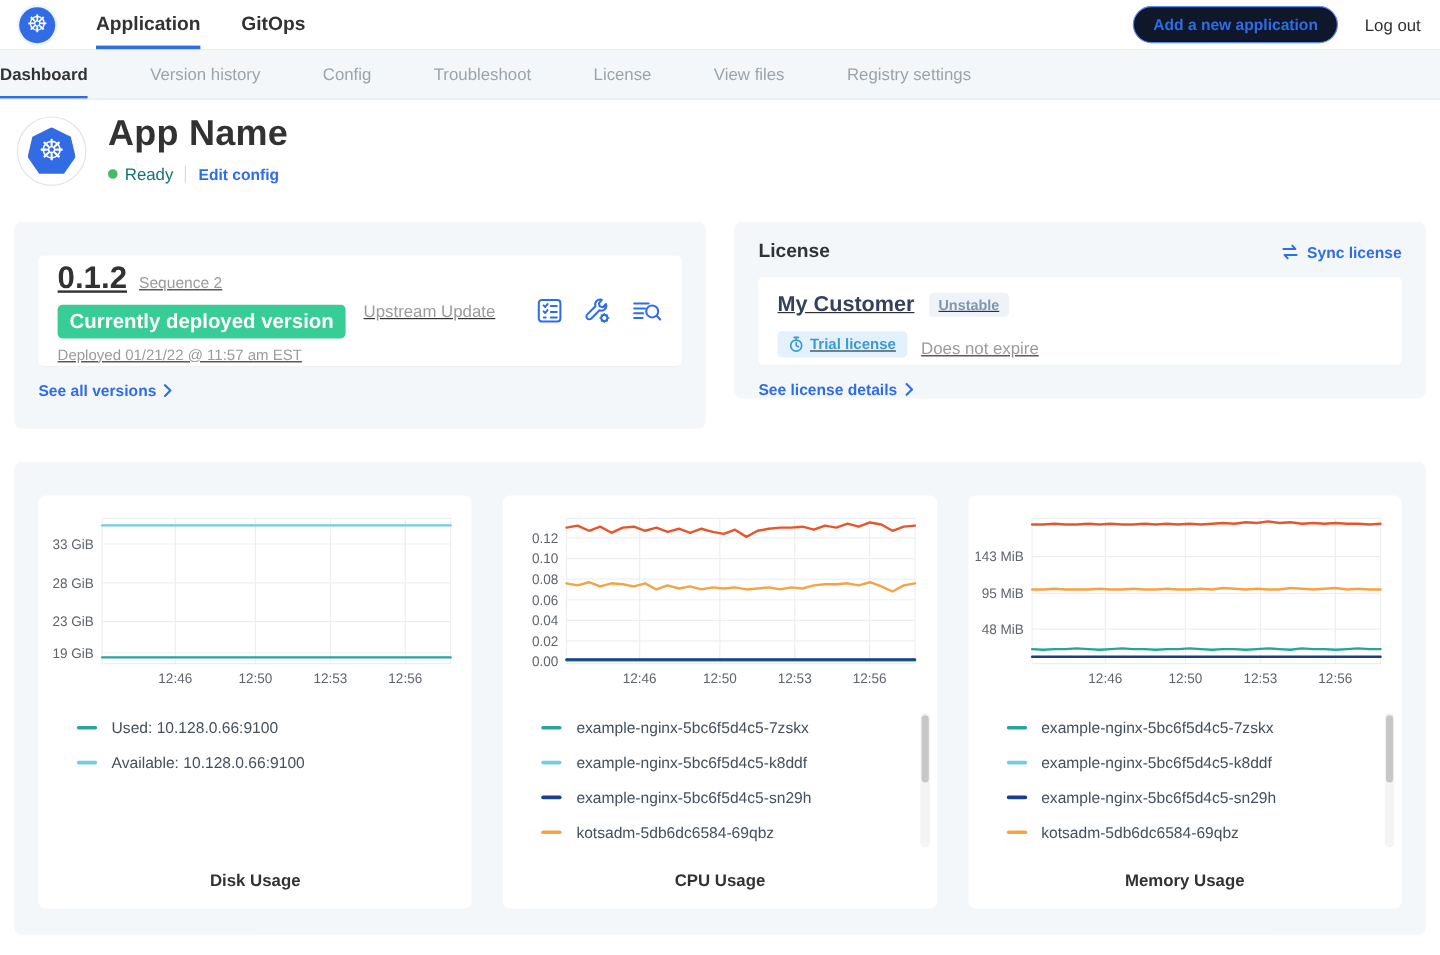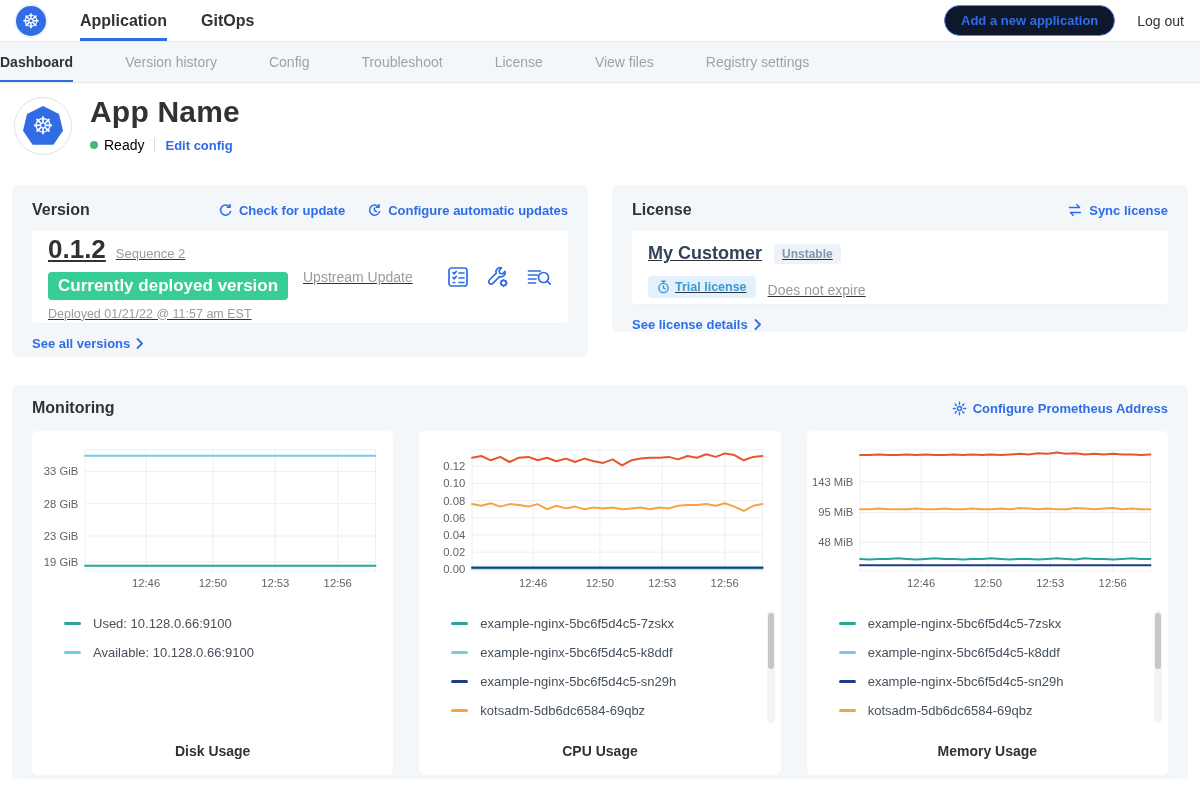--- a/index.html
+++ b/index.html
@@ -55,21 +55,21 @@
     margin-top:4px;
   }
   .heptagon {
     width:40px; height:40px; background:#326ce5; color:#fff;
     clip-path:polygon(50% 0%, 90% 20%, 100% 62%, 76% 97%, 24% 97%, 0% 62%, 10% 20%);
     display:flex; align-items:center; justify-content:center; font-size:24px; line-height:1;
   }
   .hero-text { margin-left:18px; padding-top:2px; }
   .app-name { font-size:30px; font-weight:800; letter-spacing:.2px; color:#323232; }
   .hero-sub { display:flex; align-items:center; gap:10px; margin-top:8px; }
-  .status { display:flex; align-items:center; gap:6px; font-size:14px; color:#000000; }
+  .status { display:flex; align-items:center; gap:6px; font-size:14px; color:#0f766e; }
   .dot { width:8px; height:8px; border-radius:50%; background:#44bb66; }
   .vdiv { width:1px; height:14px; background:#d6dbe0; }
 
   
   .cards-row { display:flex; gap:24px; padding:8px 12px 0 12px; align-items:flex-start; }
   .panel { background:#f4f7f9; border-radius:6px; padding:16px 20px; }
   .panel-version { width:576px; height:172px; }
   .panel-license { width:576px; height:147px; }
   .panel-head { display:flex; align-items:center; }
   .panel-title { font-size:16px; font-weight:800; color:#323232; }
@@ -165,40 +165,20 @@
         <span>Ready</span>
       </span>
       <span class="vdiv"></span>
       <span class="link">Edit config</span>
     </div>
   </div>
 </section>
 
 <div class="cards-row">
   <section class="panel panel-version">
-    <div class="panel-head">
-      <span class="panel-title">Version</span>
-      <span class="panel-links">
-        <span class="link icon-link">
-          <svg width="15" height="15" viewBox="0 0 16 16" fill="none" stroke="#2f6de6" stroke-width="1.7" stroke-linecap="round">
-            <path d="M13.3 9.2A5.4 5.4 0 1 1 12.5 4.4"></path>
-              <path d="M12.8 1.6v3h-3" stroke-linejoin="round"></path>
-          </svg>
-          <span>Check for update</span>
-        </span>
-        <span class="link icon-link">
-          <svg width="15" height="15" viewBox="0 0 16 16" fill="none" stroke="#2f6de6" stroke-width="1.6" stroke-linecap="round">
-            <path d="M13.3 9.2A5.4 5.4 0 1 1 12.5 4.4"></path>
-              <path d="M12.8 1.6v3h-3" stroke-linejoin="round"></path>
-              <path d="M8 5.2V8l2 1.2"></path>
-          </svg>
-          <span>Configure automatic updates</span>
-        </span>
-      </span>
-    </div>
     <div class="white-card version-card-body">
       <div class="ver-col">
         <div class="ver-line1">
           <span class="ver-number">0.1.2</span>
           <span class="ver-seq">Sequence 2</span>
         </div>
         <span class="green-badge">Currently deployed version</span>
         <div class="deployed-at">Deployed 01/21/22 @ 11:57 am EST</div>
       </div>
       <div class="ver-source">Upstream Update</div>
@@ -265,32 +245,20 @@
     <span class="link see-link">
       <span>See license details</span>
       <svg class="chev" width="8" height="11" viewBox="0 0 8 11" fill="none" stroke="#2f6de6" stroke-width="1.8" stroke-linecap="round" stroke-linejoin="round">
           <path d="M1.5 1l4.5 4.5L1.5 10"></path>
         </svg>
     </span>
   </section>
 </div>
 
 <section class="monitor-panel">
-  <div class="mon-head">
-    <span class="panel-title">Monitoring</span>
-    <span class="panel-links">
-      <span class="link icon-link">
-        <svg width="15" height="15" viewBox="0 0 16 16" fill="none" stroke="#2f6de6" stroke-width="1.5" stroke-linecap="round">
-          <circle cx="8" cy="8" r="2.2"></circle>
-          <path d="M8 1.4v2M8 12.6v2M1.4 8h2M12.6 8h2M3.3 3.3l1.4 1.4M11.3 11.3l1.4 1.4M12.7 3.3l-1.4 1.4M4.7 11.3l-1.4 1.4"></path>
-        </svg>
-        <span>Configure Prometheus Address</span>
-      </span>
-    </span>
-  </div>
   <div class="charts-row">
     <div class="chart-card">
       <svg width="100%" height="152" viewBox="0 0 352 152" preserveAspectRatio="none">
           <rect x="48" y="7" width="296" height="121" fill="none" stroke="#eceff1" stroke-width="1"></rect>
           <line x1="48" y1="118.94117647058825" x2="344" y2="118.94117647058825" stroke="#eceff1" stroke-width="1"></line>
           <text x="41" y="122.94117647058825" text-anchor="end" font-size="11.5" fill="#5f646a" font-family="Liberation Sans, sans-serif">19 GiB</text>
           <line x1="48" y1="93.05882352941175" x2="344" y2="93.05882352941175" stroke="#eceff1" stroke-width="1"></line>
           <text x="41" y="97.05882352941175" text-anchor="end" font-size="11.5" fill="#5f646a" font-family="Liberation Sans, sans-serif">23 GiB</text>
           <line x1="48" y1="60.705882352941174" x2="344" y2="60.705882352941174" stroke="#eceff1" stroke-width="1"></line>
           <text x="41" y="64.70588235294117" text-anchor="end" font-size="11.5" fill="#5f646a" font-family="Liberation Sans, sans-serif">28 GiB</text>

